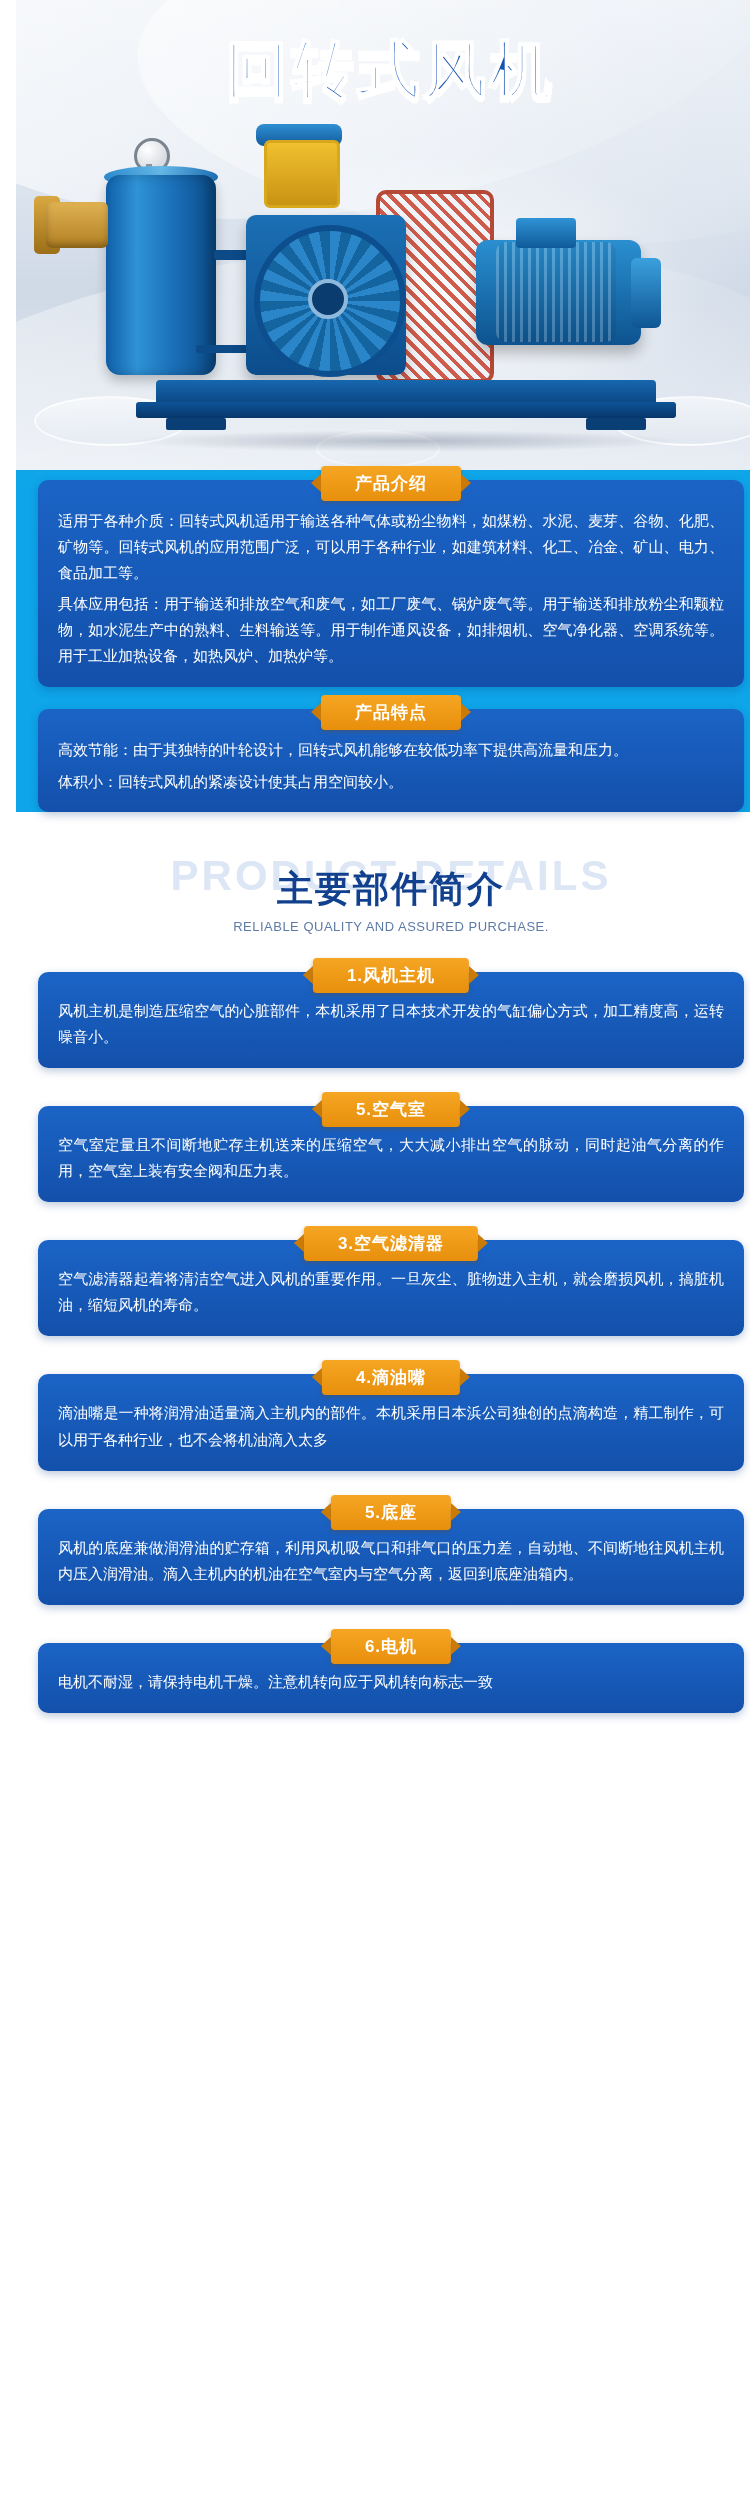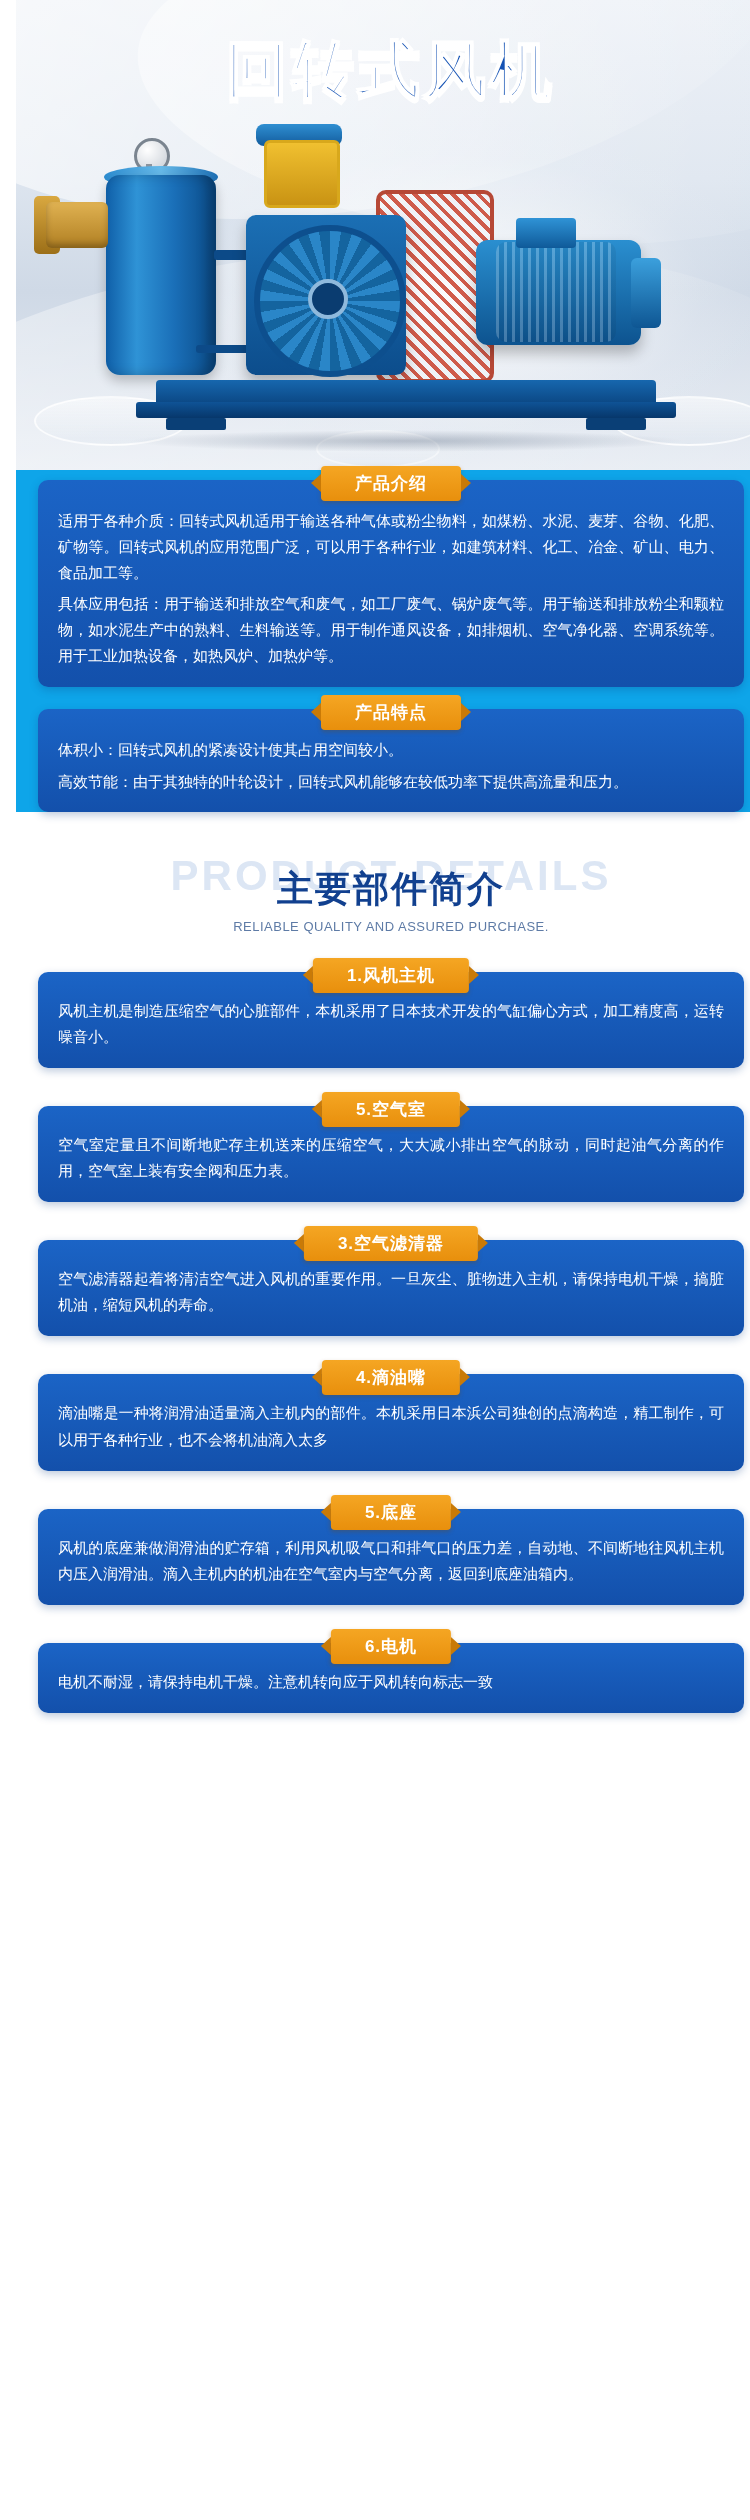--- a/index.html
+++ b/index.html
@@ -240,22 +240,22 @@
   <div class="intro-wrap">
 
     <div class="card">
       <div class="ribbon">产品介绍</div>
       <p>适用于各种介质：回转式风机适用于输送各种气体或粉尘物料，如煤粉、水泥、麦芽、谷物、化肥、矿物等。回转式风机的应用范围广泛，可以用于各种行业，如建筑材料、化工、冶金、矿山、电力、食品加工等。</p>
       <p>具体应用包括：用于输送和排放空气和废气，如工厂废气、锅炉废气等。用于输送和排放粉尘和颗粒物，如水泥生产中的熟料、生料输送等。用于制作通风设备，如排烟机、空气净化器、空调系统等。用于工业加热设备，如热风炉、加热炉等。</p>
     </div>
 
     <div class="card">
       <div class="ribbon">产品特点</div>
+      <p>高效节能：由于其独特的叶轮设计，回转式风机能够在较低功率下提供高流量和压力。</p>
       <p>体积小：回转式风机的紧凑设计使其占用空间较小。</p>
-      <p>高效节能：由于其独特的叶轮设计，回转式风机能够在较低功率下提供高流量和压力。</p>
     </div>
 
   </div>
 
   <div class="details-head">
     <div class="ghost">PRODUCT DETAILS</div>
     <div class="dh-title">主要部件简介</div>
     <div class="dh-en">RELIABLE QUALITY AND ASSURED PURCHASE.</div>
   </div>
 
@@ -266,21 +266,21 @@
       <p>风机主机是制造压缩空气的心脏部件，本机采用了日本技术开发的气缸偏心方式，加工精度高，运转噪音小。</p>
     </div>
 
     <div class="part">
       <div class="ribbon">5.空气室</div>
       <p>空气室定量且不间断地贮存主机送来的压缩空气，大大减小排出空气的脉动，同时起油气分离的作用，空气室上装有安全阀和压力表。</p>
     </div>
 
     <div class="part">
       <div class="ribbon">3.空气滤清器</div>
-      <p>空气滤清器起着将清洁空气进入风机的重要作用。一旦灰尘、脏物进入主机，请保持电机干燥，搞脏机油，缩短风机的寿命。</p>
+      <p>空气滤清器起着将清洁空气进入风机的重要作用。一旦灰尘、脏物进入主机，就会磨损风机，搞脏机油，缩短风机的寿命。</p>
     </div>
 
     <div class="part">
       <div class="ribbon">4.滴油嘴</div>
       <p>滴油嘴是一种将润滑油适量滴入主机内的部件。本机采用日本浜公司独创的点滴构造，精工制作，可以用于各种行业，也不会将机油滴入太多</p>
     </div>
 
     <div class="part">
       <div class="ribbon">5.底座</div>
       <p>风机的底座兼做润滑油的贮存箱，利用风机吸气口和排气口的压力差，自动地、不间断地往风机主机内压入润滑油。滴入主机内的机油在空气室内与空气分离，返回到底座油箱内。</p>

